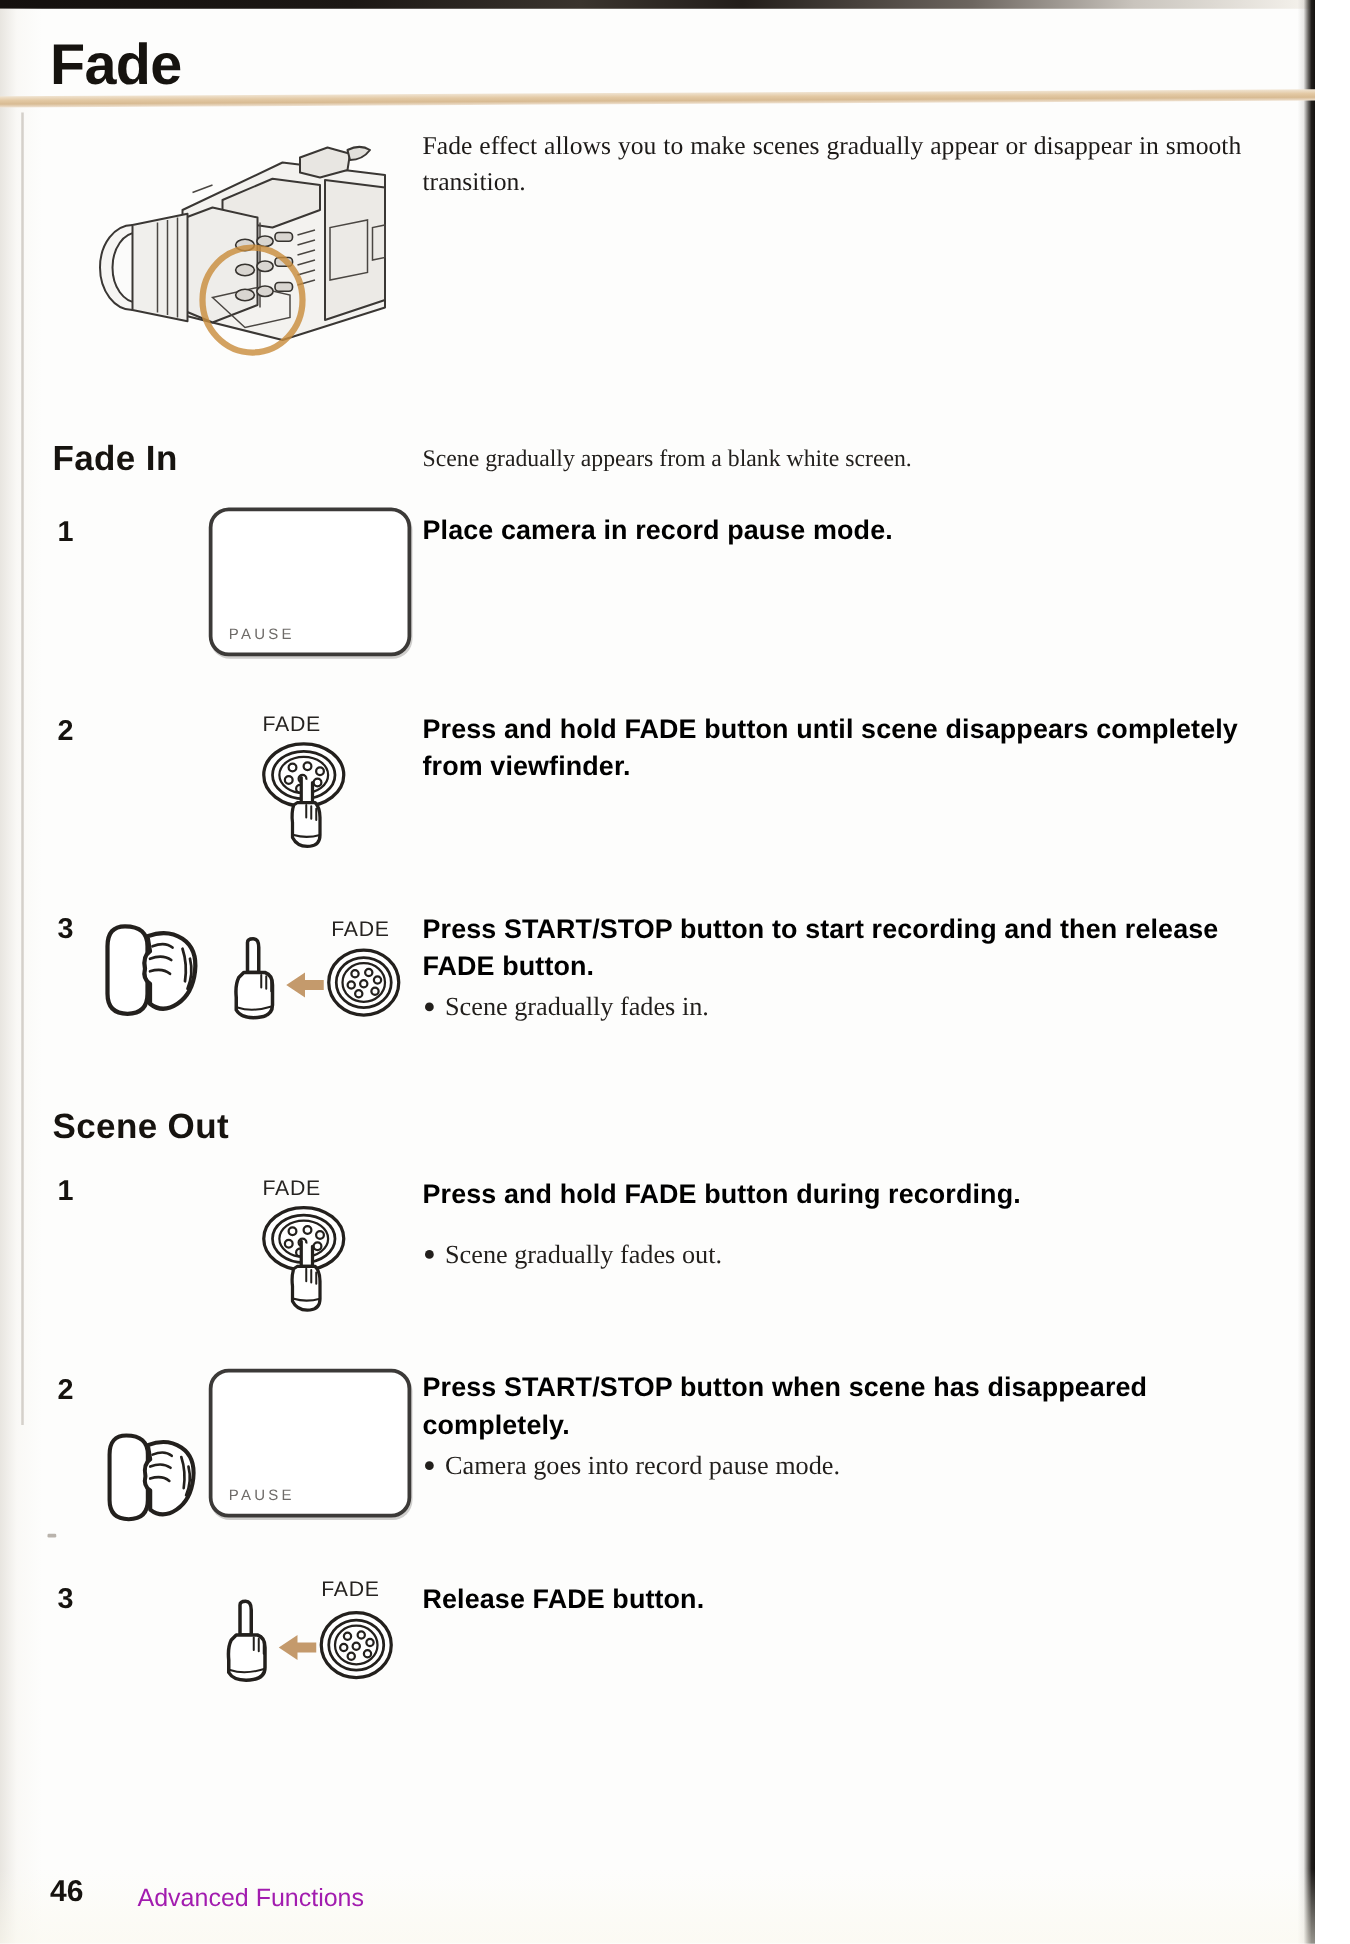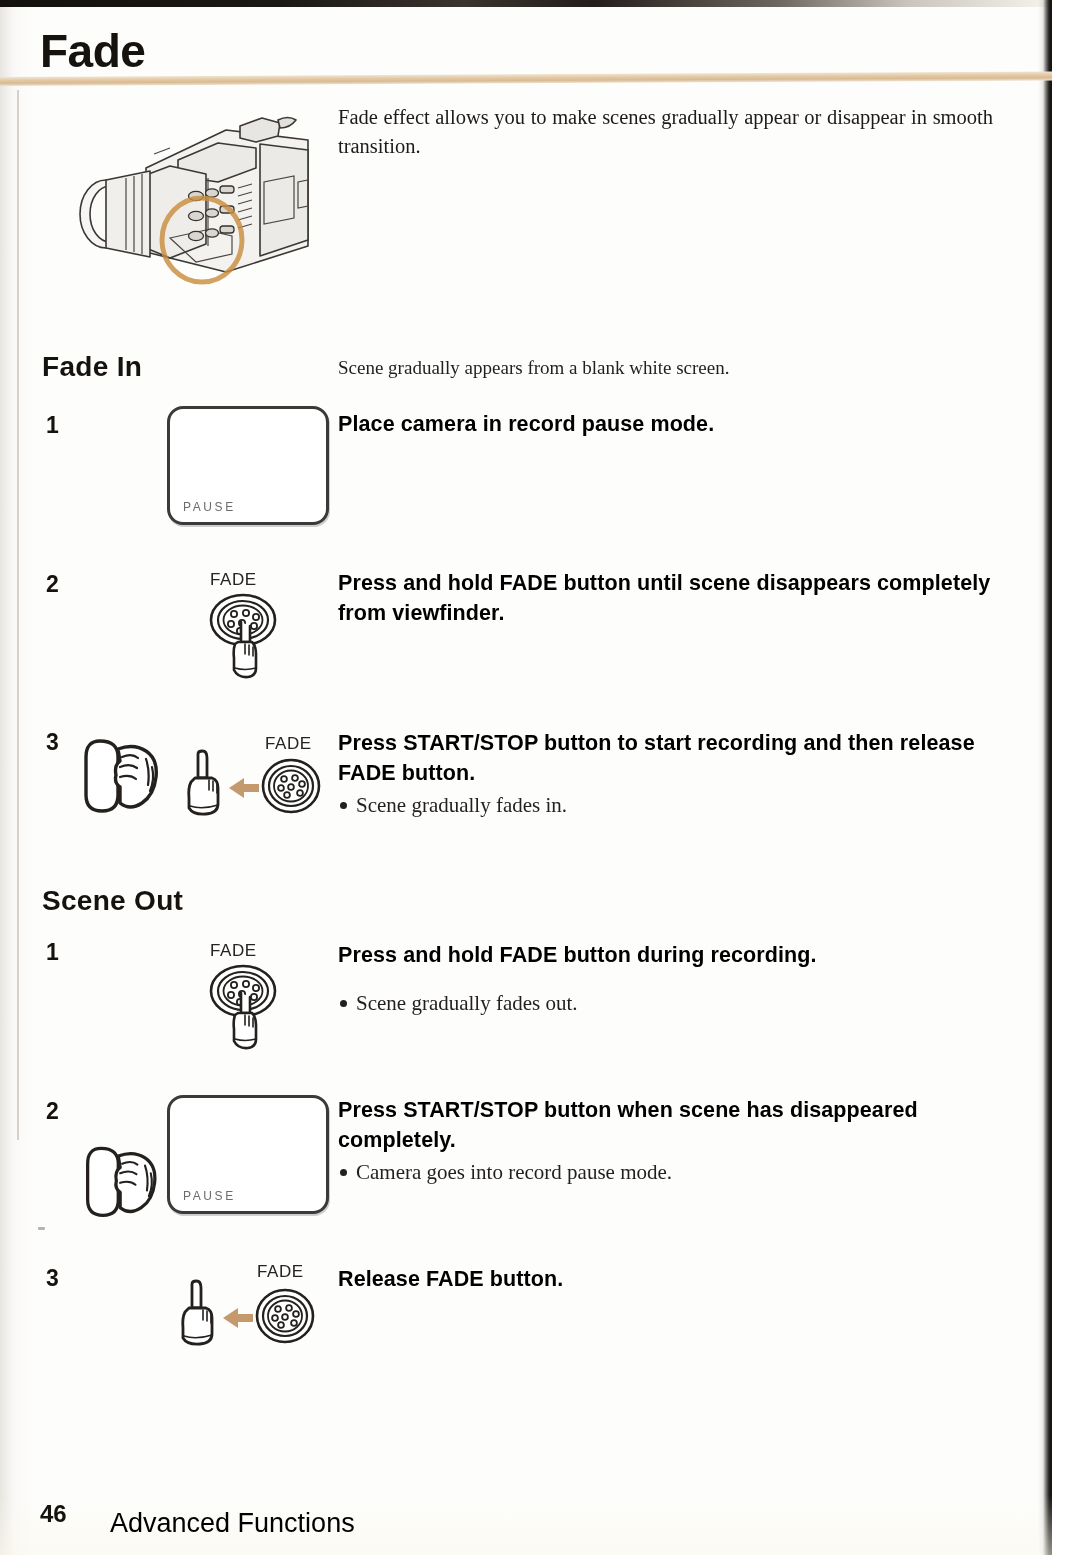--- a/index.html
+++ b/index.html
@@ -181,22 +181,22 @@
   .footer-num {
     position: absolute;
     left: 40px; top: 1500px;
     font-size: 24px;
     font-weight: bold;
     color: #16130f;
   }
   .footer-label {
     position: absolute;
     left: 110px; top: 1508px;
-    font-size: 27px;
-    color: #000000;
+    font-size: 20px;
+    color: #a21caf;
   }
 </style>
 </head>
 <body>
 
 <div id="page">
 
   <div class="scan-top-edge"></div>
   <div class="scan-left-gutter"></div>
   <div class="scan-left-line"></div>

